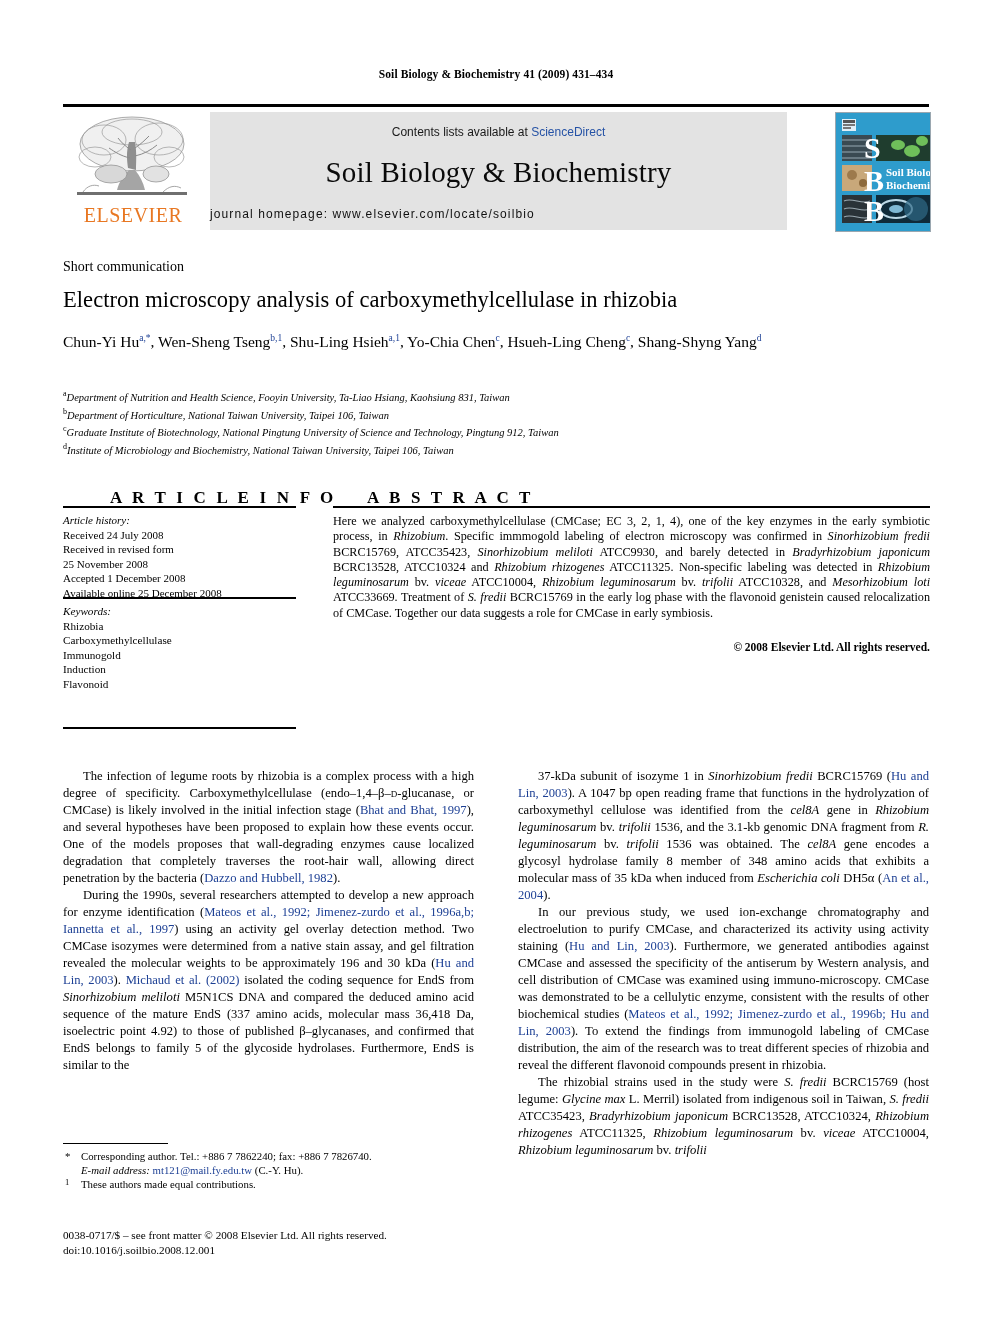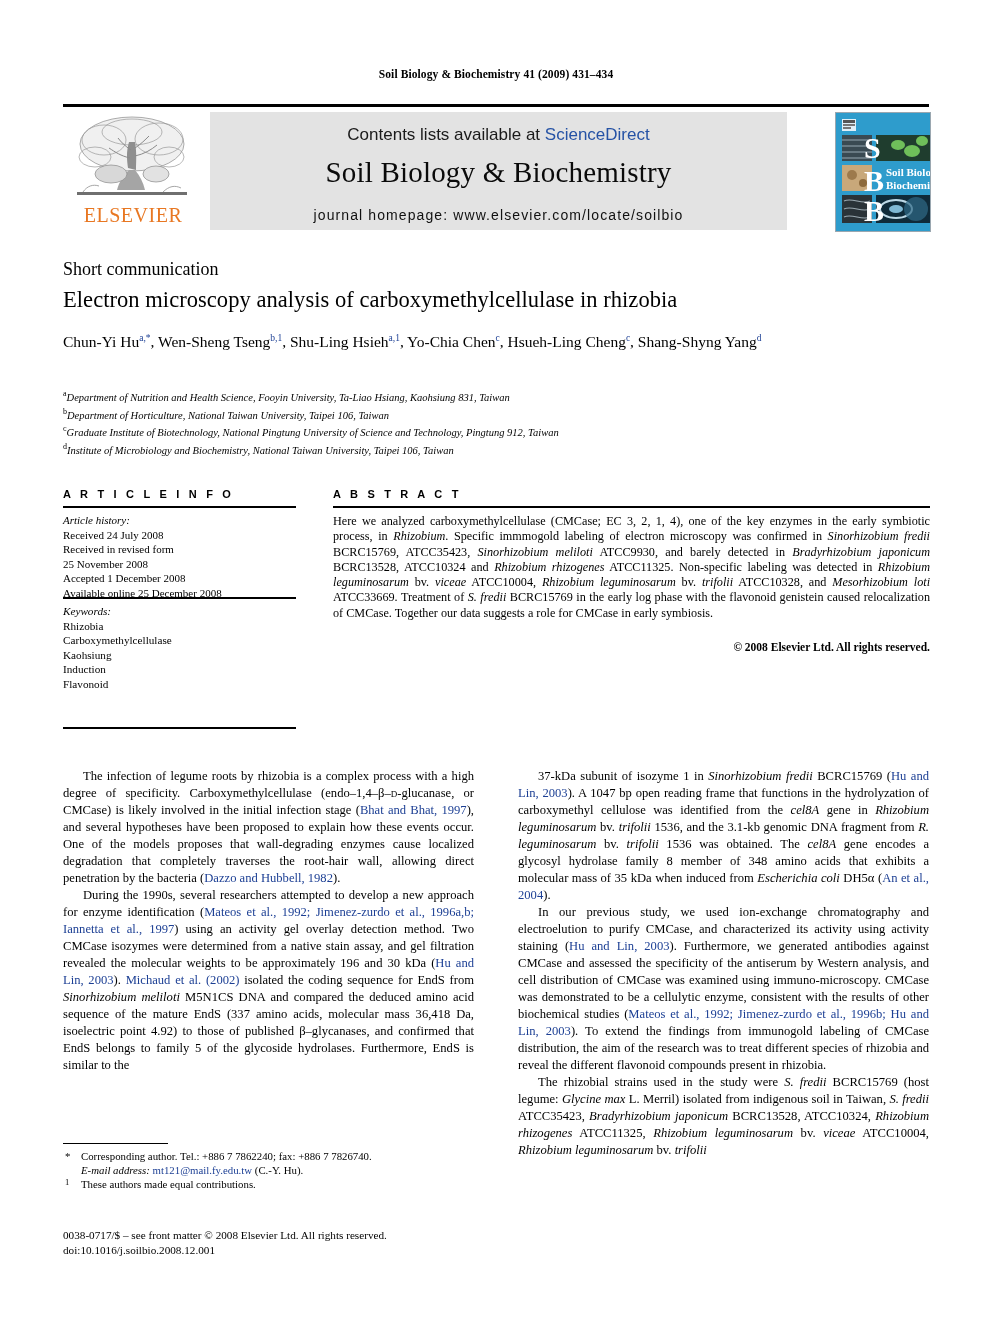--- a/index.html
+++ b/index.html
@@ -81,63 +81,62 @@
     width: 577px;
     height: 118px;
     background: #e3e3e3;
   }
   .contents-line {
     position: absolute;
     left: 0; top: 13px;
     width: 577px;
     text-align: center;
     font-family: "Liberation Sans", sans-serif;
-    font-size: 17px;
+    font-size: 12px;
     color: #1a1a1a;
   }
   .contents-line .sd {
     color: #2552a5;
   }
   .journal-name {
     position: absolute;
     left: 0; top: 44px;
     width: 577px;
     text-align: center;
     font-family: "Liberation Serif", serif;
     font-size: 29px;
     color: #0a0a0a;
     letter-spacing: 0.2px;
   }
   .journal-home {
     position: absolute;
     left: 0; top: 95px;
     width: 577px;
-    text-align: center;
     font-family: "Liberation Sans", sans-serif;
-    font-size: 14px;
+    font-size: 12px;
     letter-spacing: 1.1px;
     color: #111;
   }
   .sbb-cover {
     position: absolute;
     left: 772px;
     top: 8px;
     width: 94px;
     height: 118px;
     border: 1px solid #9aa7b0;
     background: #2e9ccc;
     overflow: hidden;
   }
 
   
   .sec-kicker {
     position: absolute;
     left: 63px; top: 259px;
     font-family: "Liberation Serif", serif;
-    font-size: 18px;
+    font-size: 14px;
     font-weight: normal;
   }
   .article-title {
     position: absolute;
     left: 63px; top: 287px;
     width: 866px;
     font-family: "Liberation Serif", serif;
     font-size: 22.5px;
     font-weight: normal;
     letter-spacing: 0.05px;
@@ -166,27 +165,28 @@
   }
   .affiliations sup {
     font-style: normal;
     font-size: 8px;
     vertical-align: super;
   }
 
   
   .hdr {
     position: absolute;
-    font-family: Liberation Sans, sans-serif;
+    font-family: Liberation Serif, serif;
     font-weight: bold;
-    font-size: 11px;
+    font-size: 17px;
     letter-spacing: 3.2px;
+    margin-left: 47px;
   }
   #h-info { left: 63px; top: 488px; }
-  #h-abs  { left: 333px; top: 488px; }
+  #h-abs  { left: 320px; top: 488px; }
 
   .rule {
     position: absolute;
     background: #000;
     height: 1.5px;
   }
   #rule-info-top { left: 63px;  top: 506px; width: 233px; }
   #rule-abs-top  { left: 333px; top: 506px; width: 597px; }
   #rule-info-mid { left: 63px;  top: 597px; width: 233px; }
   #rule-info-bot { left: 63px;  top: 727px; width: 233px; }
@@ -404,21 +404,21 @@
       <div>Received 24 July 2008</div>
       <div>Received in revised form</div>
       <div>25 November 2008</div>
       <div>Accepted 1 December 2008</div>
       <div>Available online 25 December 2008</div>
     </div>
   <div class="info-keywords">
       <div class="lbl">Keywords:</div>
       <div>Rhizobia</div>
       <div>Carboxymethylcellulase</div>
-      <div>Kaohsiung</div>
+      <div>Immunogold</div>
       <div>Induction</div>
       <div>Flavonoid</div>
     </div>
 
   <div class="abstract">Here we analyzed carboxymethylcellulase (CMCase; EC 3, 2, 1, 4), one of the key enzymes in the early symbiotic process, in <i>Rhizobium</i>. Specific immmogold labeling of electron microscopy was confirmed in <i>Sinorhizobium fredii</i> BCRC15769, ATCC35423, <i>Sinorhizobium meliloti</i> ATCC9930, and barely detected in <i>Bradyrhizobium japonicum</i> BCRC13528, ATCC10324 and <i>Rhizobium rhizogenes</i> ATCC11325. Non-specific labeling was detected in <i>Rhizobium leguminosarum</i> bv. <i>viceae</i> ATCC10004, <i>Rhizobium leguminosarum</i> bv. <i>trifolii</i> ATCC10328, and <i>Mesorhizobium loti</i> ATCC33669. Treatment of <i>S. fredii</i> BCRC15769 in the early log phase with the flavonoid genistein caused relocalization of CMCase. Together our data suggests a role for CMCase in early symbiosis.</div>
   <div class="copyright">© 2008 Elsevier Ltd. All rights reserved.</div>
 
   <div class="col" id="col-left">
       <p class="first">The infection of legume roots by rhizobia is a complex process with a high degree of specificity. Carboxymethylcellulase (endo–1,4–β–<span style="font-variant:small-caps">d</span>-glucanase, or CMCase) is likely involved in the initial infection stage (<span class="ref">Bhat and Bhat, 1997</span>), and several hypotheses have been proposed to explain how these events occur. One of the models proposes that wall-degrading enzymes cause localized degradation that completely traverses the root-hair wall, allowing direct penetration by the bacteria (<span class="ref">Dazzo and Hubbell, 1982</span>).</p>
       <p>During the 1990s, several researchers attempted to develop a new approach for enzyme identification (<span class="ref">Mateos et al., 1992; Jimenez-zurdo et al., 1996a,b; Iannetta et al., 1997</span>) using an activity gel overlay detection method. Two CMCase isozymes were determined from a native stain assay, and gel filtration revealed the molecular weights to be approximately 196 and 30 kDa (<span class="ref">Hu and Lin, 2003</span>). <span class="ref">Michaud et al. (2002)</span> isolated the coding sequence for EndS from <i>Sinorhizobium meliloti</i> M5N1CS DNA and compared the deduced amino acid sequence of the mature EndS (337 amino acids, molecular mass 36,418 Da, isoelectric point 4.92) to those of published β–glycanases, and confirmed that EndS belongs to family 5 of the glycoside hydrolases. Furthermore, EndS is similar to the</p>

